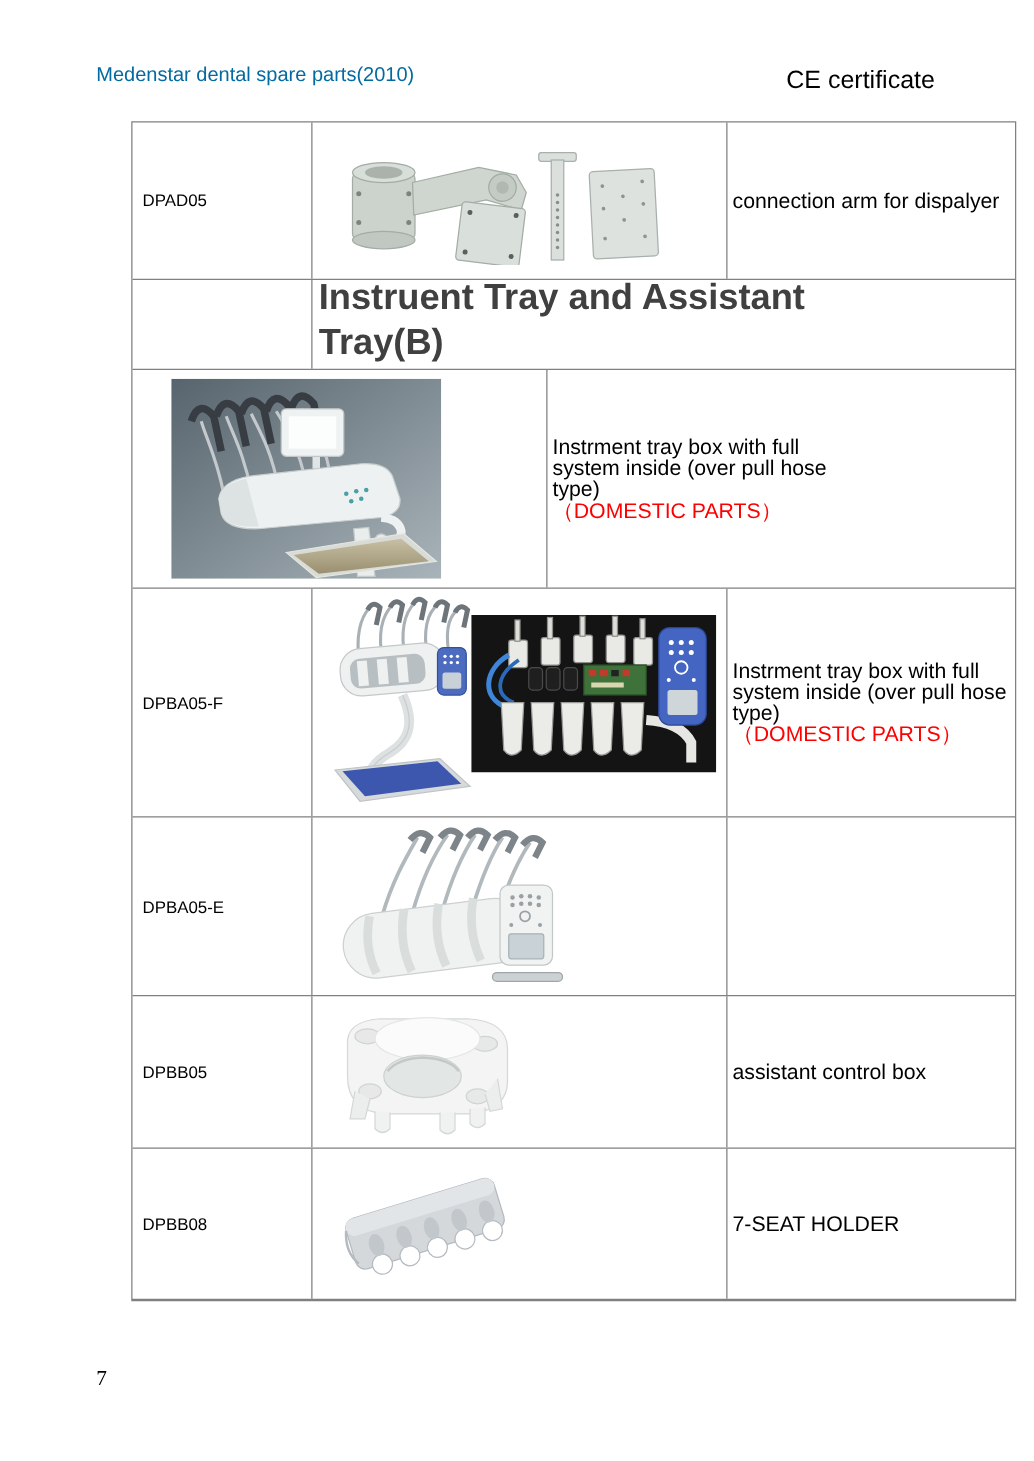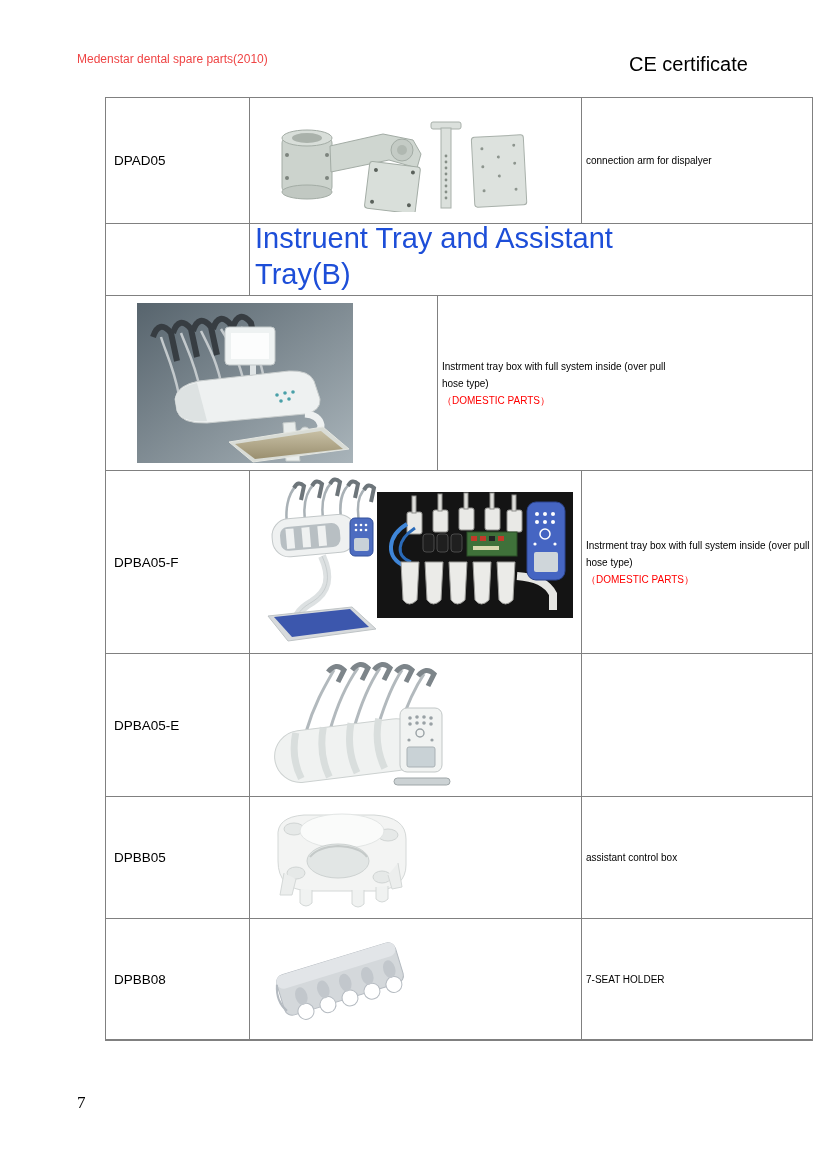--- a/index.html
+++ b/index.html
@@ -5,45 +5,45 @@
   html,body{margin:0;padding:0;background:#ffffff;}
   .page{
     position:relative;
     width:827px;height:1169px;
     background:#ffffff;
     font-family:"Liberation Sans", sans-serif;
     color:#000;
     overflow:hidden;
   }
   
-  .hdr-left{position:absolute;left:77px;top:52px;font-size:12px;color:#ef4444;}
+  .hdr-left{position:absolute;left:77px;top:52px;font-size:16px;color:#0369a1;}
   .hdr-right{position:absolute;left:629px;top:53px;font-size:20px;color:#000;}
   
   .parts-table{
     position:absolute;left:81px;top:97px;width:706px;
     border:1px solid #808080;border-bottom-width:2px;
     box-sizing:content-box;
     margin-left:24px;
   }
   .trow{display:flex;box-sizing:border-box;border-bottom:1px solid #808080;}
   .trow:last-child{border-bottom:none;}
   .cell{box-sizing:border-box;display:flex;align-items:center;overflow:visible;}
   .c1{width:144px;border-right:1px solid #808080;padding-left:8px;font-size:13.5px;}
   .c2{width:332px;border-right:1px solid #808080;position:relative;}
-  .c3{width:230px;padding:2px 2px 2px 4px;font-size:10px;line-height:17px;}
+  .c3{width:230px;padding:2px 2px 2px 4px;font-size:17px;line-height:17px;}
   .desc-wrap{width:100%;}
   .note-red{color:#ff0000;}
   
   .hrow{display:flex;box-sizing:border-box;border-bottom:1px solid #808080;height:72px;}
   .h-c1{width:144px;border-right:1px solid #808080;box-sizing:border-box;}
   .h-merged{width:562px;position:relative;overflow:visible;box-sizing:border-box;}
   .section-heading{
     position:absolute;left:5px;top:-4px;width:530px;
-    font-size:29px;font-weight:normal;line-height:36px;
-    color:#1d4ed8;z-index:3;
+    font-size:29px;font-weight:bold;line-height:36px;
+    color:#404040;z-index:3;
   }
   .pgnum{position:absolute;left:77px;top:1093px;font-family:"Liberation Serif", serif;font-size:17px;}
   svg{display:block;}
 </style>
 </head>
 <body>
 
 <div class="page">
 
   <div class="hdr-left">Medenstar dental spare parts(2010)</div>

